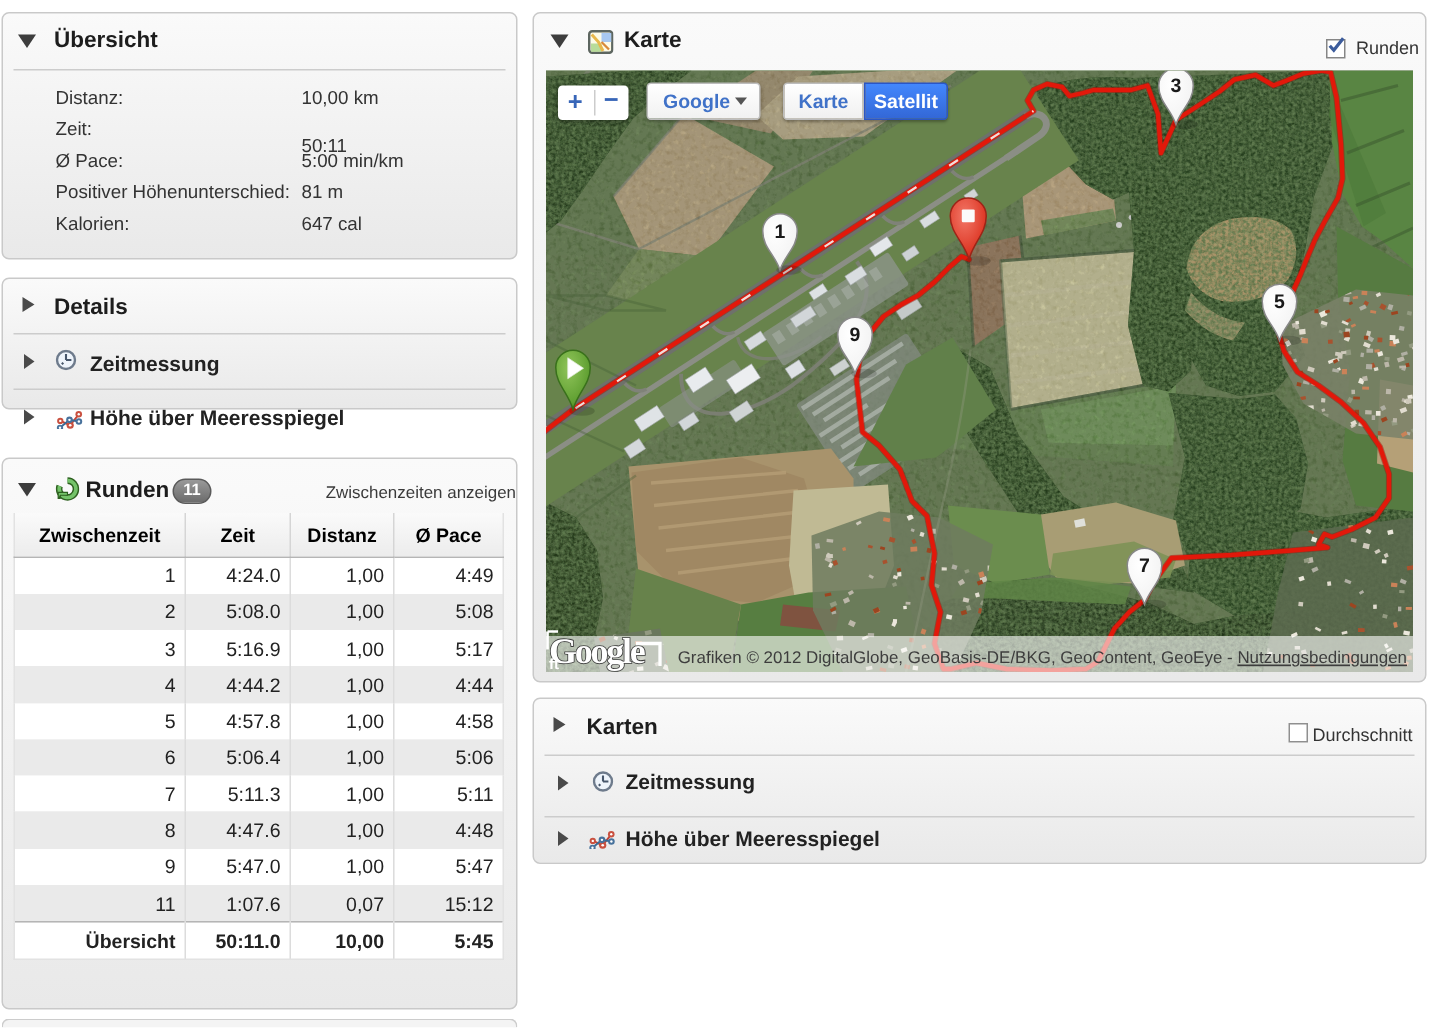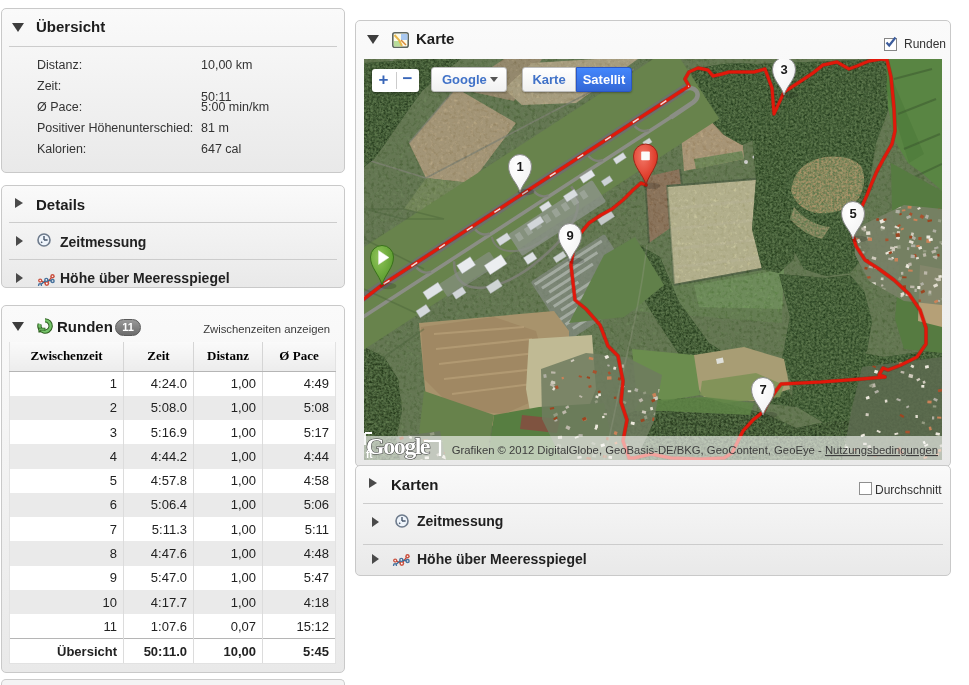--- a/index.html
+++ b/index.html
@@ -5,21 +5,21 @@
 html,body{margin:0;padding:0;}
 body{width:969px;height:685px;position:relative;font-family:"Liberation Sans",sans-serif;background:#fff;overflow:hidden;}
 .panel{position:absolute;background:linear-gradient(#fafafa,#e9e9e9);border:1px solid #c9c9c9;border-radius:5px;box-sizing:border-box;}
 .tri-d{width:0;height:0;border-left:6.5px solid transparent;border-right:6.5px solid transparent;border-top:9px solid #3d3d3d;position:absolute;}
 .tri-r{width:0;height:0;border-top:5.5px solid transparent;border-bottom:5.5px solid transparent;border-left:8px solid #4a4a4a;position:absolute;}
 .ptitle{position:absolute;font-size:15px;font-weight:bold;color:#1d1d1d;}
 .stitle{position:absolute;font-size:14px;font-weight:bold;color:#222;}
 .sep{position:absolute;border-top:1px solid #ccc;left:7px;right:7px;}
 .lbl{position:absolute;font-size:12.5px;color:#333;}
 .cb{position:absolute;width:11px;height:11px;background:#fff;border:1px solid #8f8f8f;box-sizing:content-box;}
-.thc{font-size:13px;font-weight:bold;background:linear-gradient(#fafafa,#ececec);border-bottom:1px solid #b5b5b5;border-right:1px solid #d5d5d5;text-align:center;font-family:Liberation Serif, serif;}
+.thc{font-size:13px;font-weight:bold;background:linear-gradient(#fafafa,#ececec);border-bottom:1px solid #b5b5b5;border-right:1px solid #d5d5d5;text-align:center;}
 .thc:first-child{border-left:1px solid #e2e2e2;}
 .thc:last-child{border-right:1px solid #e2e2e2;}
 td{height:24.27px;text-align:right;padding:0 6px 0 0;border-right:1px solid #dcdcdc;background:#fff;font-size:13px;color:#222;}
 td:first-child{border-left:1px solid #e2e2e2;}
 td:last-child{border-right:1px solid #e2e2e2;}
 tbody tr:nth-child(even) td{background:#eaeaea;}
 tr.sum td{font-weight:bold;border-top:1px solid #b5b5b5;background:#fff !important;height:24px;border-bottom:1px solid #e2e2e2;}
 </style>
 </head>
 <body>
@@ -31,21 +31,21 @@
     <div class="lbl" style="left:199px;top:49px;">10,00 km</div>
   <div class="lbl" style="left:35px;top:70px;">Zeit:</div>
     <div class="lbl" style="left:199px;top:70px;margin-top:11px;">50:11</div>
   <div class="lbl" style="left:35px;top:91px;">Ø Pace:</div>
     <div class="lbl" style="left:199px;top:91px;">5:00 min/km</div>
   <div class="lbl" style="left:35px;top:112px;">Positiver Höhenunterschied:</div>
     <div class="lbl" style="left:199px;top:112px;">81 m</div>
   <div class="lbl" style="left:35px;top:133px;text-align:right;">Kalorien:</div>
     <div class="lbl" style="left:199px;top:133px;">647 cal</div>
 </div>
-<div class="panel" style="left:1px;top:185px;width:344px;height:103px;">
+<div class="panel" style="left:1px;top:185px;width:344px;height:88px;">
   <div class="tri-r" style="left:13px;top:12px;"></div>
   <div class="ptitle" style="left:34px;top:10px;">Details</div>
   <div class="sep" style="top:36px;"></div>
   <div class="tri-r" style="left:14px;top:50px;border-left-width:7px;border-top-width:5px;border-bottom-width:5px;"></div>
   <svg style="position:absolute;left:35px;top:47px;" width="14" height="14" viewBox="0 0 14 14">
     <circle cx="7" cy="7" r="6" fill="#eef4fb" stroke="#6e7b8c" stroke-width="1.6"></circle>
     <path d="M7 7 L7 3 M7 7 L10.6 7 M4.2 9.8 L5.2 8.8" stroke="#47566b" stroke-width="1.4" fill="none"></path>
   </svg>
   <div class="stitle" style="left:58px;top:48px;">Zeitmessung</div>
   <div class="sep" style="top:73px;"></div>
@@ -71,21 +71,21 @@
 <div class="panel" style="left:1px;top:305px;width:344px;height:368px;">
   <div class="tri-d" style="left:10px;top:16px;"></div>
   <svg style="position:absolute;left:35px;top:12px;" width="16" height="16" viewBox="0 0 16 16">
     <path d="M8 2.4 A 5.6 5.6 0 1 1 2.8 6" fill="none" stroke="#2e6020" stroke-width="4.4"></path>
     <path d="M8 2.4 A 5.6 5.6 0 1 1 2.8 6" fill="none" stroke="#74c369" stroke-width="2.4"></path>
     <path d="M1.4 14.6 L1.4 9.8 L8.4 9.8 L8.4 12.5 L3.5 12.5 L3.5 14.6 Z" fill="#2e6020"></path>
     <path d="M2.2 13.5 L2.2 10.6 L7.6 10.6 L7.6 11.8 L3 11.8 Z" fill="#74c369"></path>
   </svg>
   <div class="ptitle" style="left:55px;top:12px;">Runden</div>
   <div style="position:absolute;left:113px;top:13px;width:26px;height:17px;border-radius:9px;background:linear-gradient(#999,#6b6b6b);border:1px solid #5a5a5a;box-sizing:border-box;color:#fff;font-size:11px;font-weight:bold;text-align:center;line-height:15px;">11</div>
-  <div class="lbl" style="right:14px;top:17px;font-size:11.3px;color:#3a3a3a;">Zwischenzeiten anzeigen</div>
+  <div class="lbl" style="right:0;top:17px;font-size:11.3px;color:#3a3a3a;">Zwischenzeiten anzeigen</div>
   <table style="position:absolute;left:7px;top:36px;border-collapse:collapse;table-layout:fixed;width:326px;">
     <colgroup>
         <col style="width:114px">
         <col style="width:70px">
         <col style="width:69px">
         <col style="width:73px">
       </colgroup>
     <thead>
         <tr style="height:29px;">
       <th class="thc">Zwischenzeit</th>
@@ -143,42 +143,36 @@
           <td>1,00</td>
           <td>4:48</td>
         </tr>
       <tr>
           <td>9</td>
           <td>5:47.0</td>
           <td>1,00</td>
           <td>5:47</td>
         </tr>
       <tr>
-          <td>10</td>
-          <td>4:17.7</td>
-          <td>1,00</td>
-          <td>4:18</td>
-        </tr>
-      <tr>
           <td>11</td>
           <td>1:07.6</td>
           <td>0,07</td>
           <td>15:12</td>
         </tr>
       <tr class="sum">
           <td>Übersicht</td>
           <td>50:11.0</td>
           <td>10,00</td>
           <td>5:45</td>
         </tr>
     </tbody>
   </table>
 </div>
 <div style="position:absolute;left:1px;top:679px;width:344px;height:6px;background:#f4f4f4;border:1px solid #ccc;border-bottom:none;border-radius:5px 5px 0 0;box-sizing:border-box;"></div>
-<div class="panel" style="left:355px;top:20px;width:596px;height:447px;">
+<div class="panel" style="left:355px;top:8px;width:596px;height:447px;">
   <div class="tri-d" style="left:11px;top:14px;"></div>
   <svg style="position:absolute;left:36px;top:11px;" width="17" height="16" viewBox="0 0 17 16">
     <rect x="0.8" y="0.8" width="15.4" height="14.4" rx="2" fill="#fdfbe8" stroke="#5d6660" stroke-width="1.6"></rect>
     <rect x="9" y="2" width="6.5" height="6" fill="#a8c8f0"></rect>
     <rect x="2" y="9" width="7" height="5.5" fill="#b8dc9a"></rect>
     <path d="M2.5 3 L7 8 L10 14" stroke="#e8b84c" stroke-width="2" fill="none"></path>
     <path d="M9 8 L14 13" stroke="#d88a3c" stroke-width="1.5" fill="none"></path>
   </svg>
   <div class="ptitle" style="left:60px;top:9px;">Karte</div>
   <div class="cb" style="left:528px;top:17px;border-color:#868686;"></div>

